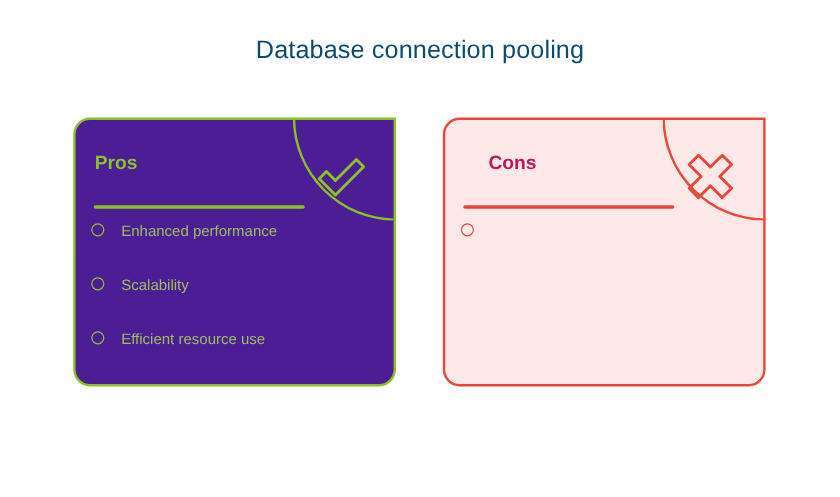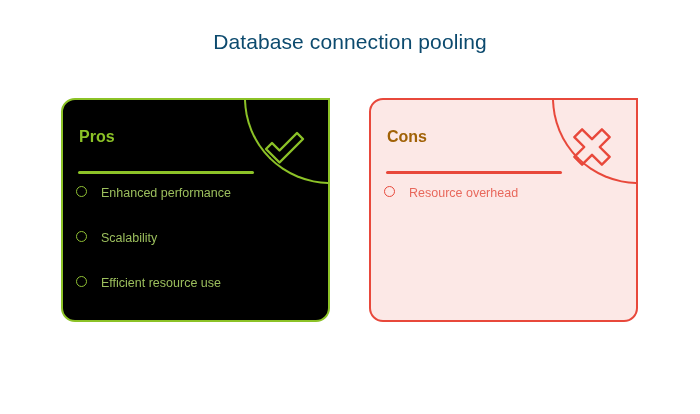--- a/index.html
+++ b/index.html
@@ -35,21 +35,21 @@
     box-sizing: border-box;
     border-width: 2px;
     border-style: solid;
     border-radius: 14px 0 14px 14px;
     overflow: hidden;
   }
 
   #card-pros {
     left: 61px;
     border-color: #8cc227;
-    background: #000000;
+    background: #4c1d95;
   }
 
   #card-cons {
     left: 369px;
     border-color: #e8483b;
     background: #fce8e6;
   }
 
   .corner-arc {
     position: absolute;
@@ -76,21 +76,21 @@
   }
 
   .card-heading {
     position: absolute;
     left: 16px;
     top: 28px;
     font-size: 16px;
     font-weight: bold;
   }
   #card-pros .card-heading { color: #8cc227; }
-  #card-cons .card-heading { color: #a16207; }
+  #card-cons .card-heading { color: #be185d; margin-left: 20px; }
 
   .divider {
     position: absolute;
     left: 15px;
     top: 71px;
     width: 176px;
     height: 3px;
     border-radius: 2px;
   }
   #card-pros .divider { background: #8cc227; }
@@ -170,16 +170,15 @@
       <path d="M23.5 9.5 H34.5 V23.5 H48.5 V34.5 H34.5 V48.5 H23.5 V34.5 H9.5 V23.5 H23.5 Z" fill="none" stroke="#e8483b" stroke-width="2.4" stroke-linejoin="round" stroke-linecap="round"></path>
     </g>
   </svg>
 
   <div class="card-heading">Cons</div>
   <div class="divider"></div>
 
   <div class="item-list">
     <div class="list-item">
       <span class="bullet"></span>
-      <span class="item-label">Resource overhead</span>
     </div>
   </div>
 </div>
 
 </body></html>

